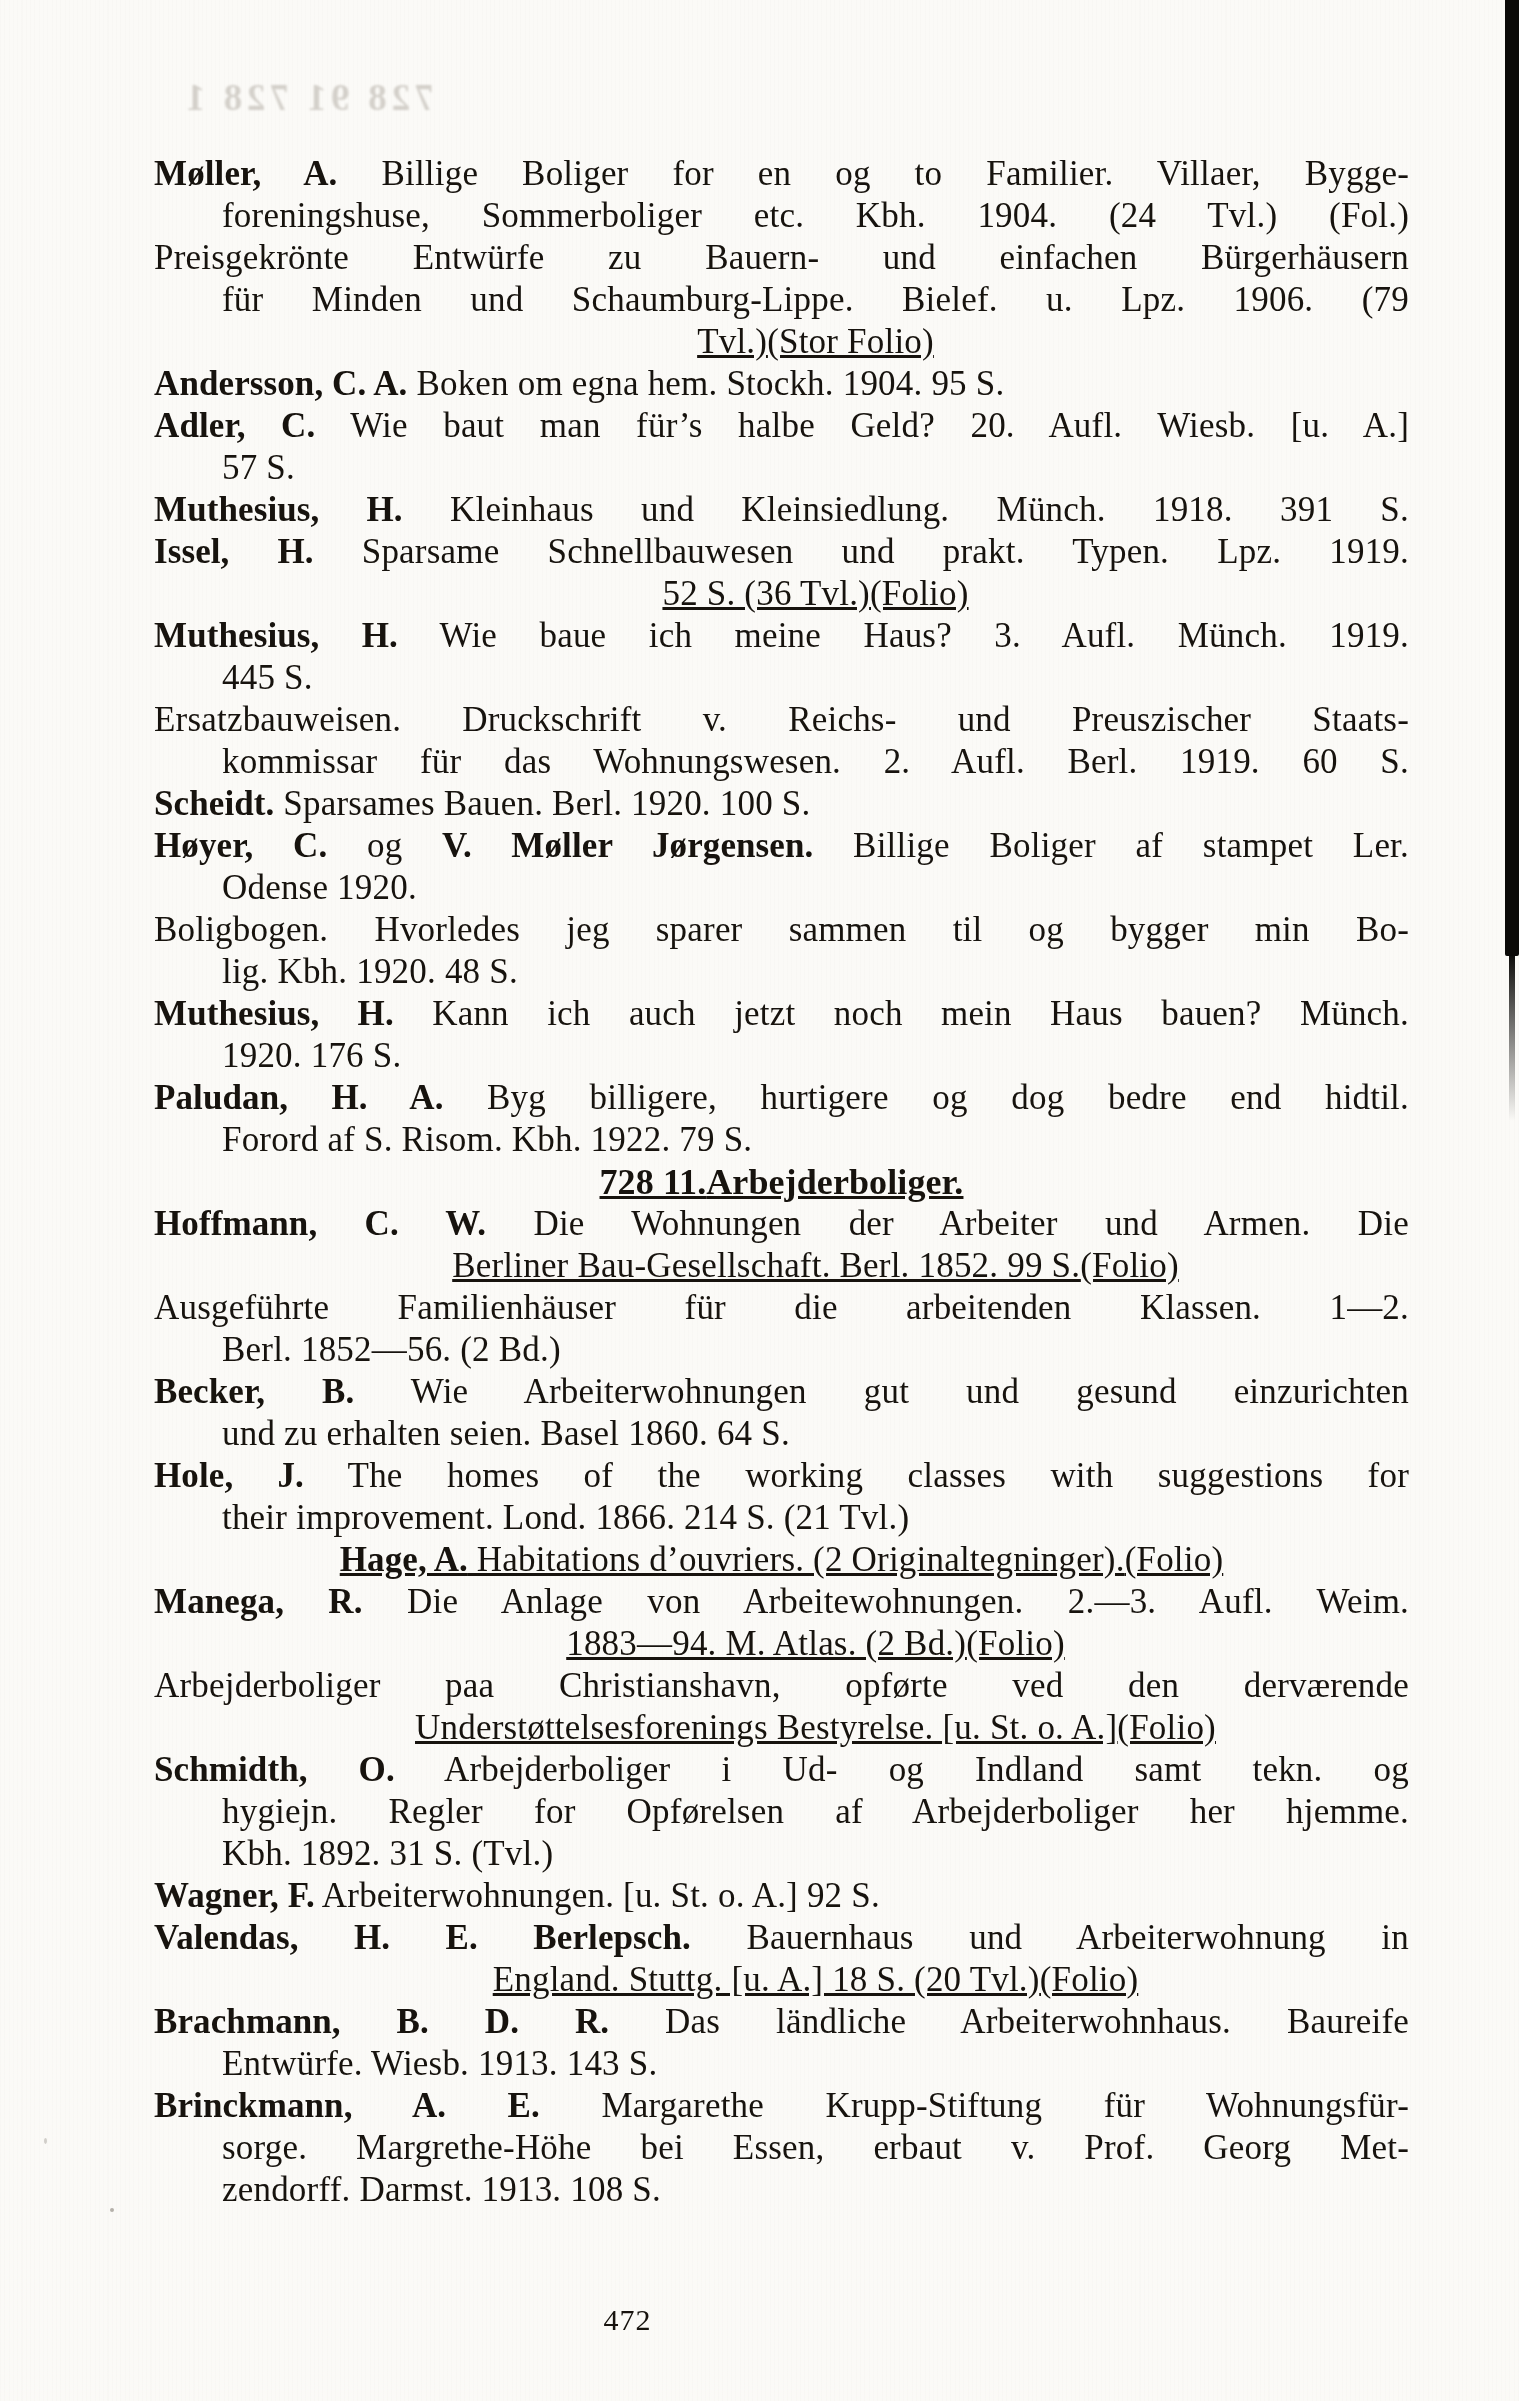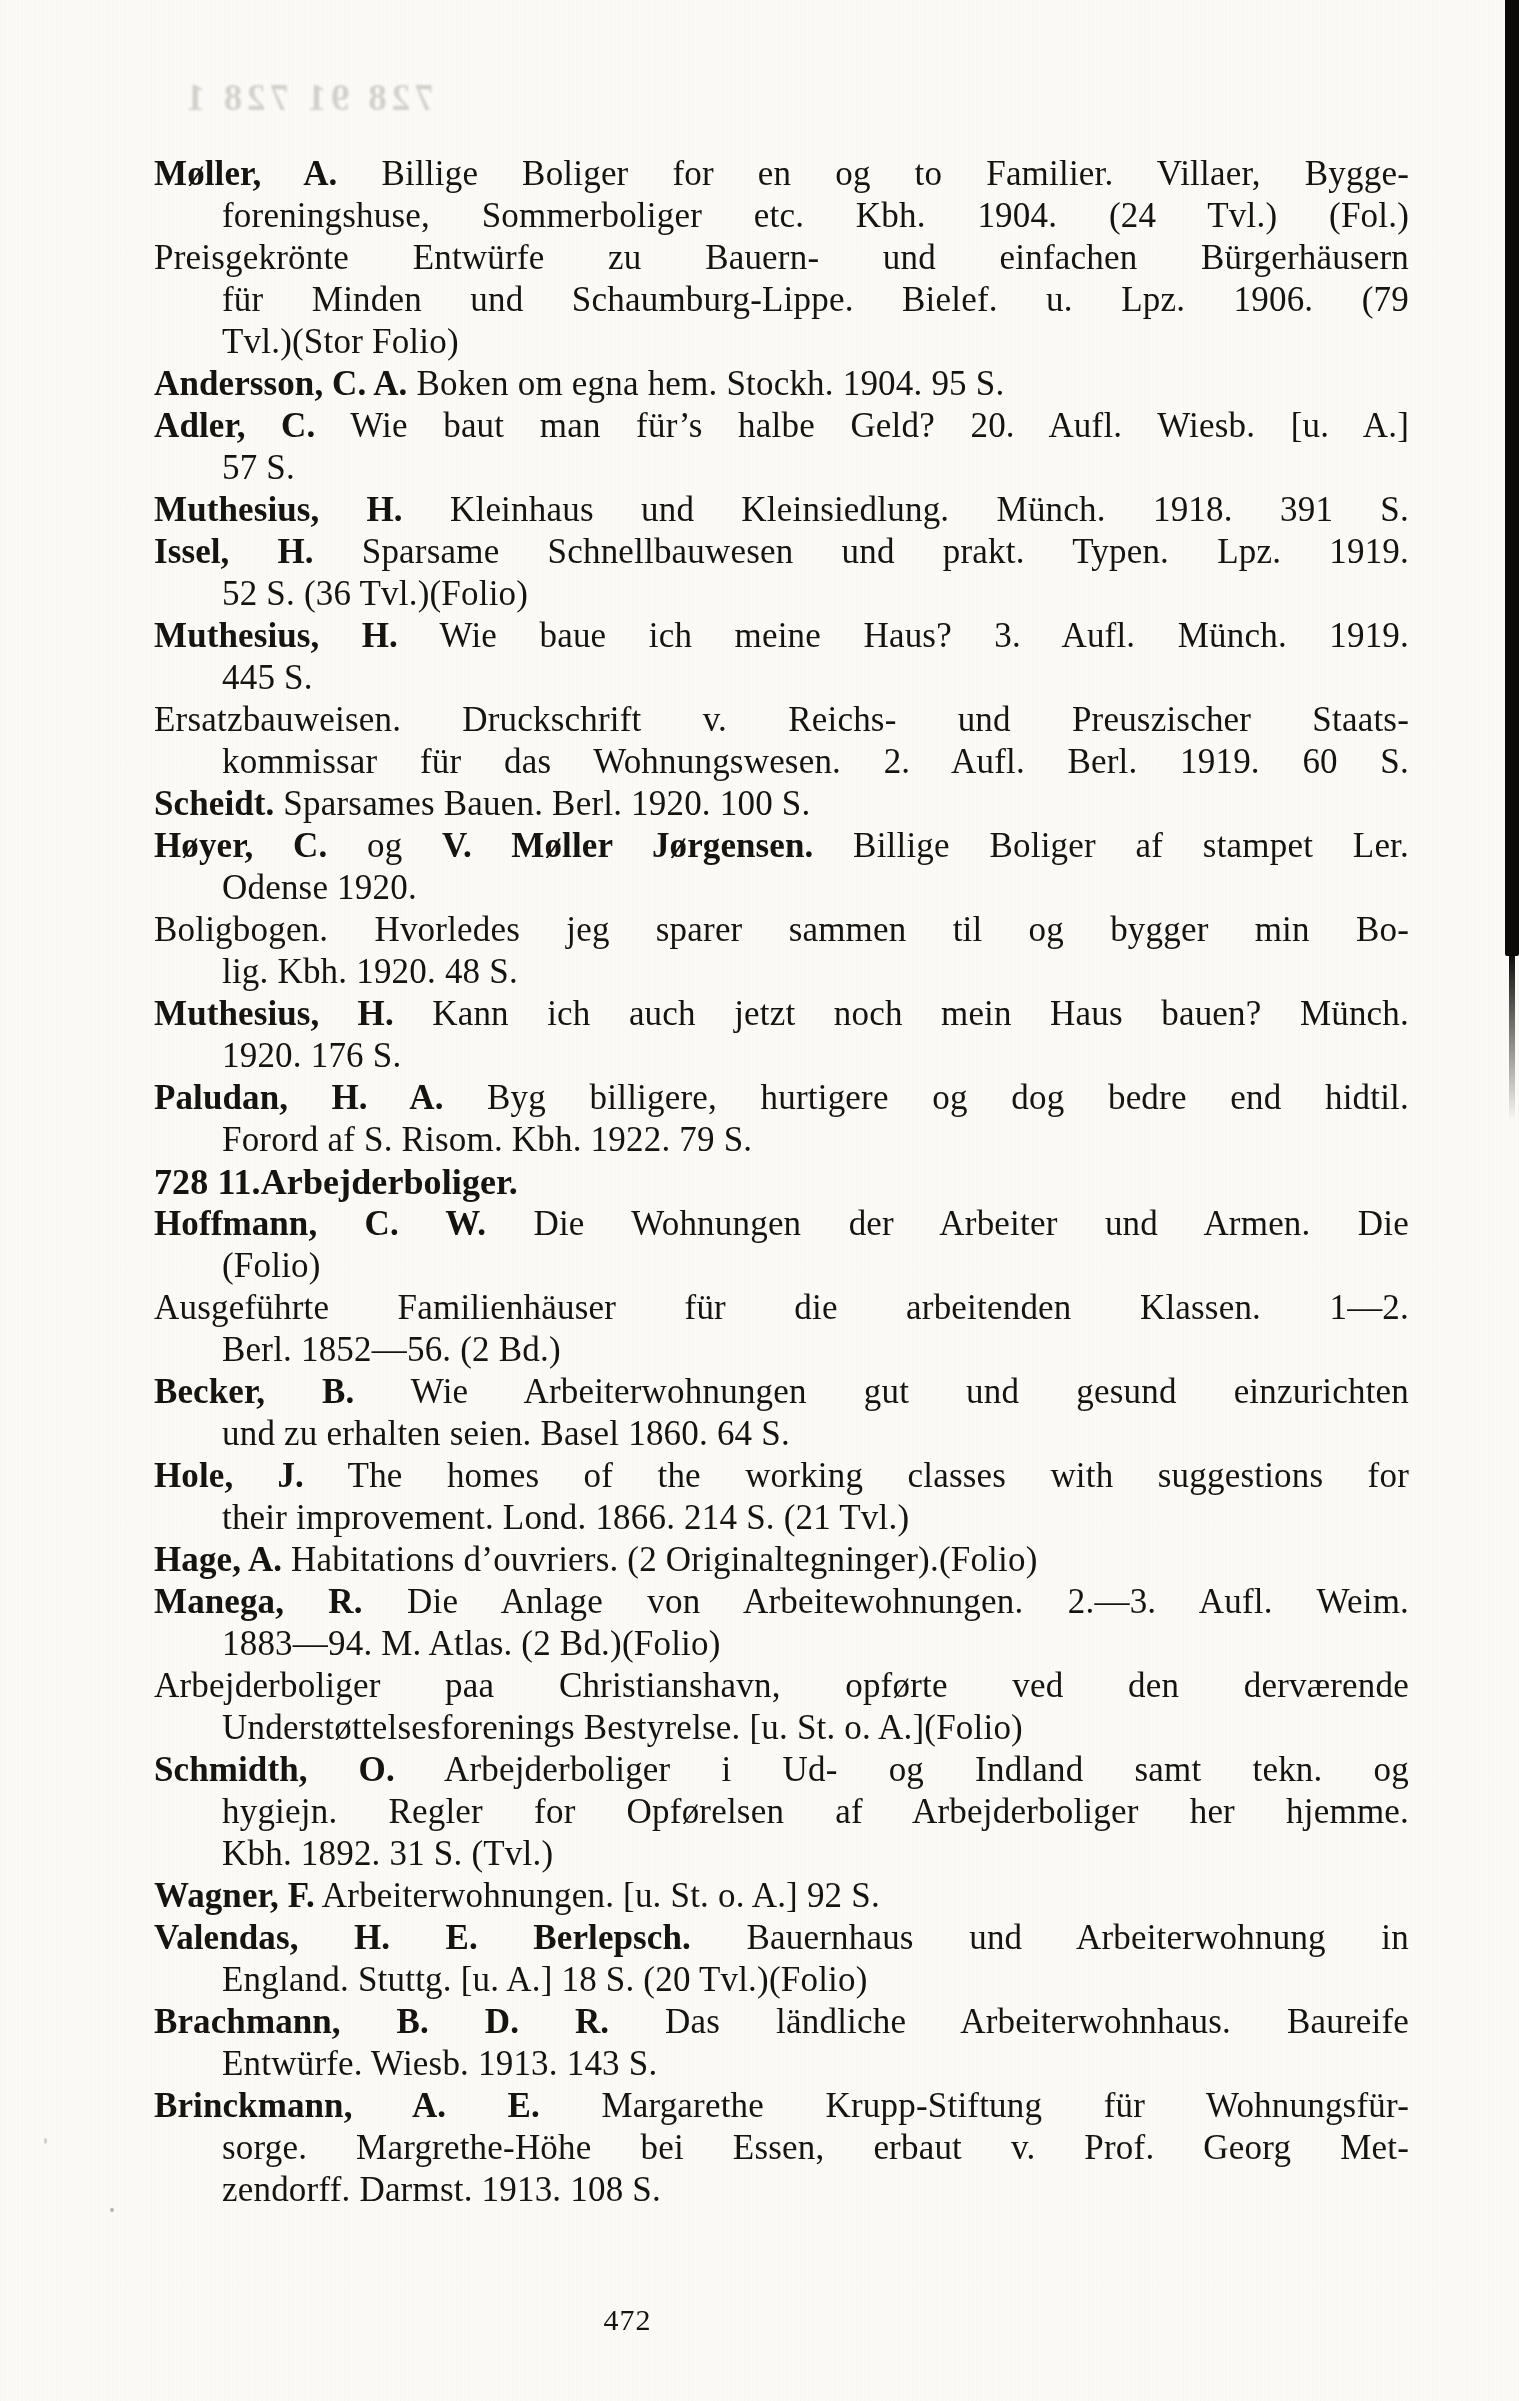--- a/index.html
+++ b/index.html
@@ -16,21 +16,21 @@
     position:absolute;
     left:154px; top:153px;
     width:1255px;
     font-size:35px;
     line-height:42px;
     letter-spacing:0.2px;
   }
   .line { min-height:42px; }
   .line.ind { padding-left:68px; }
   .line.j { text-align:justify; text-align-last:justify; }
-  .line.r { display:flex; justify-content:flex-start; }
+  .line.r { display:flex; justify-content:center;text-decoration:underline; }
   .line b { font-weight:bold; letter-spacing:0.1px; }
   .line.hd { font-size:36px; }
   .pageno {
     position:absolute;
     top:2303px; left:0; width:1255px;
     text-align:center;
     font-size:30px;
     letter-spacing:1px;
   }
   .ghost {
@@ -101,20 +101,21 @@
       <div class="line j"><span><b>Muthesius, H.</b><span> Kann ich auch jetzt noch mein Haus bauen? Münch.</span></span></div>
       <div class="line ind"><span><span>1920.  176 S.</span></span></div>
       <div class="line j"><span><b>Paludan, H. A.</b><span> Byg billigere, hurtigere og dog bedre end hidtil.</span></span></div>
       <div class="line ind"><span><span>Forord af S. Risom.  Kbh. 1922.  79 S.</span></span></div>
       <div class="line r hd">
         <span><b>728 11.</b></span>
         <b class="rtag">Arbejderboliger.</b>
       </div>
       <div class="line j"><span><b>Hoffmann, C. W.</b><span> Die Wohnungen der Arbeiter und Armen.  Die</span></span></div>
       <div class="line ind r">
+        <span><span>Berliner Bau-Gesellschaft.  Berl. 1852.  99 S.</span></span>
         <span class="rtag">(Folio)</span>
       </div>
       <div class="line j"><span><span>Ausgeführte Familienhäuser für die arbeitenden Klassen.  1—2.</span></span></div>
       <div class="line ind"><span><span>Berl. 1852—56.  (2 Bd.)</span></span></div>
       <div class="line j"><span><b>Becker, B.</b><span> Wie Arbeiterwohnungen gut und gesund einzurichten</span></span></div>
       <div class="line ind"><span><span>und zu erhalten seien.  Basel 1860.  64 S.</span></span></div>
       <div class="line j"><span><b>Hole, J.</b><span> The homes of the working classes with suggestions for</span></span></div>
       <div class="line ind"><span><span>their improvement.  Lond. 1866.  214 S.  (21 Tvl.)</span></span></div>
       <div class="line r">
         <span><b>Hage, A.</b><span> Habitations d’ouvriers.  (2 Originaltegninger).</span></span>

